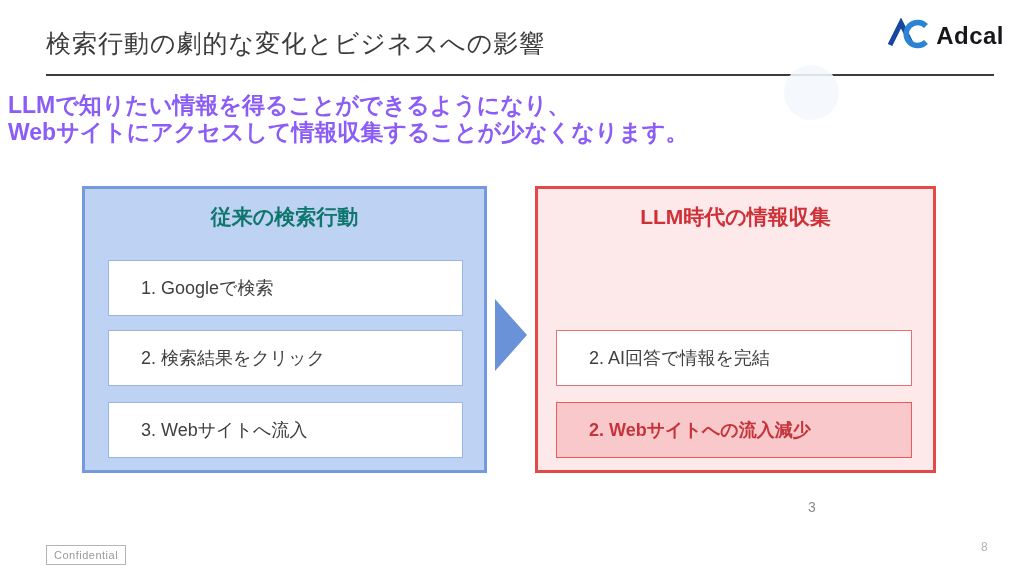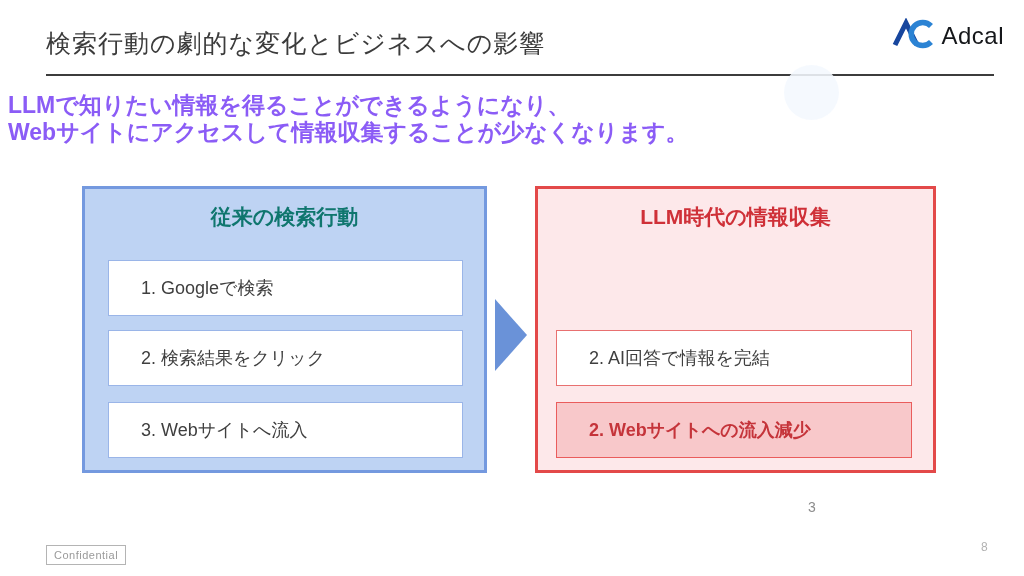--- a/index.html
+++ b/index.html
@@ -2,21 +2,21 @@
 <html lang="ja"><head>
 <meta charset="utf-8">
 <style>
   html,body{margin:0;padding:0;background:#ffffff;}
   body{font-family:"Liberation Sans","DejaVu Sans",sans-serif;}
   #slide{position:relative;width:1024px;height:576px;background:#ffffff;overflow:hidden;margin-left:8px;}
 
   
   .slide-title{position:absolute;left:38px;top:27px;font-size:25px;font-weight:400;color:#3b3b3b;letter-spacing:1px;}
   .logo{position:absolute;right:28px;top:18px;display:flex;align-items:center;gap:4px;}
-  .logo-text{font-size:24px;font-weight:400;color:#15171a;letter-spacing:0.5px;}
+  .logo-text{font-size:24px;font-weight:700;color:#15171a;letter-spacing:0.5px;}
   .divider{position:absolute;left:38px;top:74px;width:948px;height:2px;background:#3c3c3c;z-index:1;}
   .soft-circle{position:absolute;left:776px;top:65px;width:55px;height:55px;border-radius:50%;
     background:rgba(244,248,254,0.88);z-index:2;}
 
   
   .subtitle{position:absolute;left:0;top:92px;width:1024px;text-align:left;z-index:3;
     font-size:23px;font-weight:700;color:#8b5cf6;line-height:27px;}
 
   
   .panel{position:absolute;top:186px;height:287px;box-sizing:border-box;}

